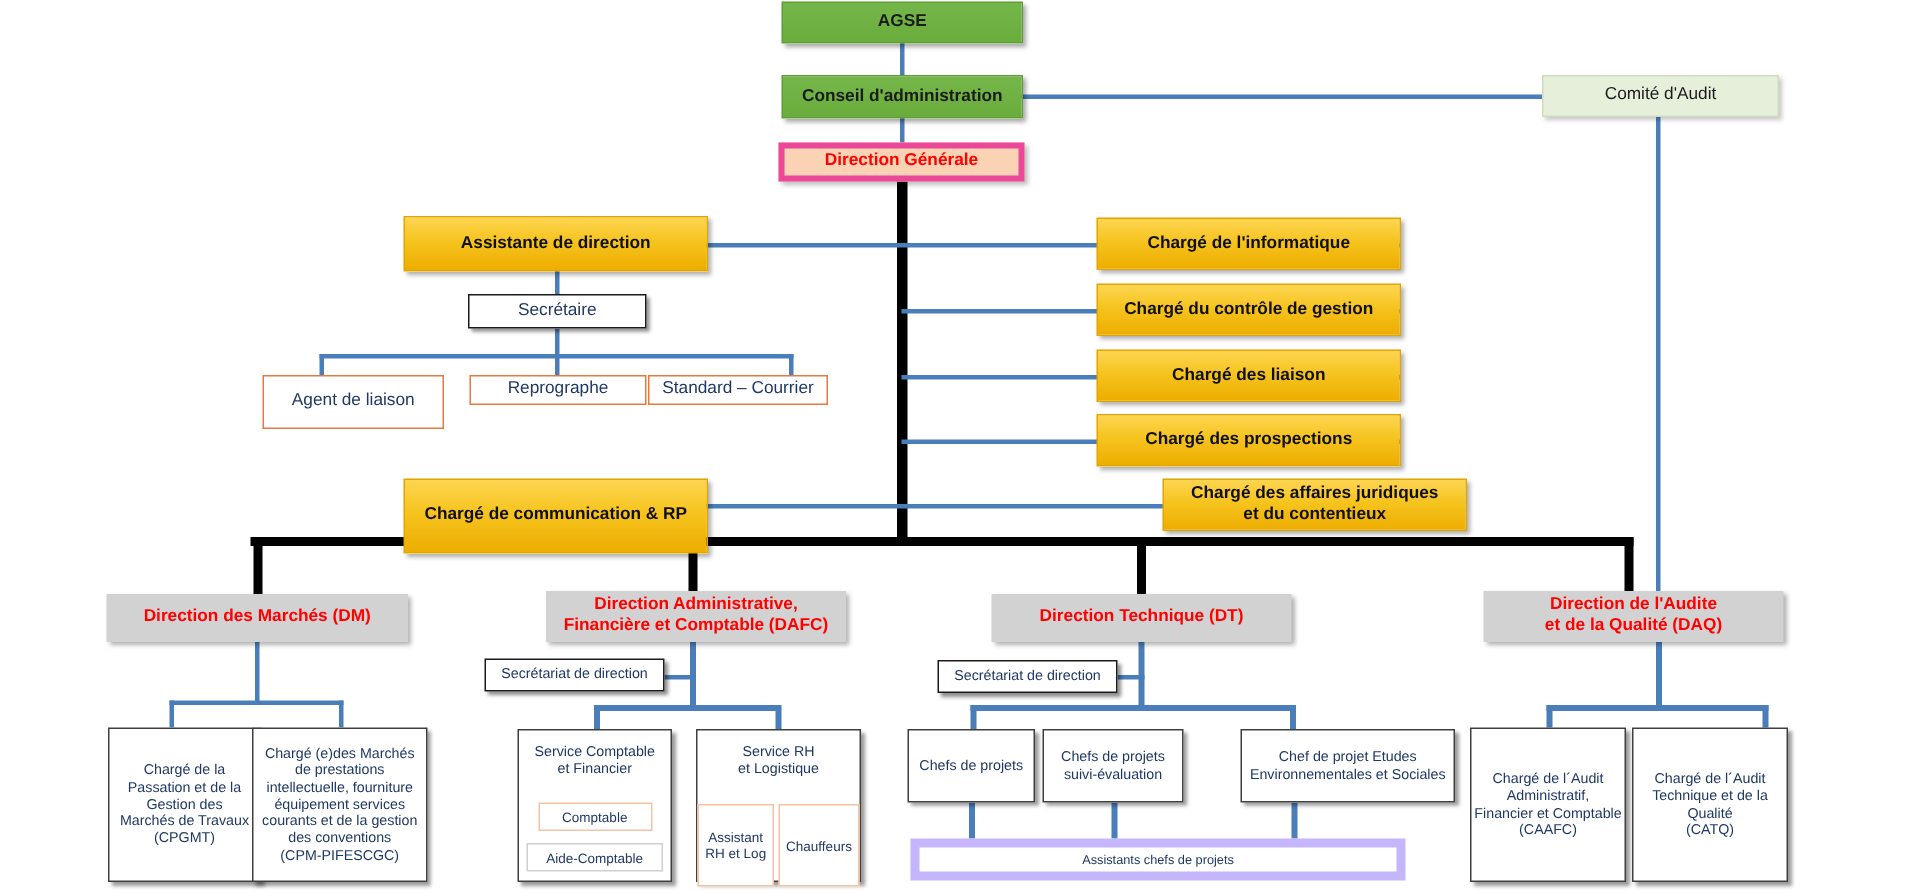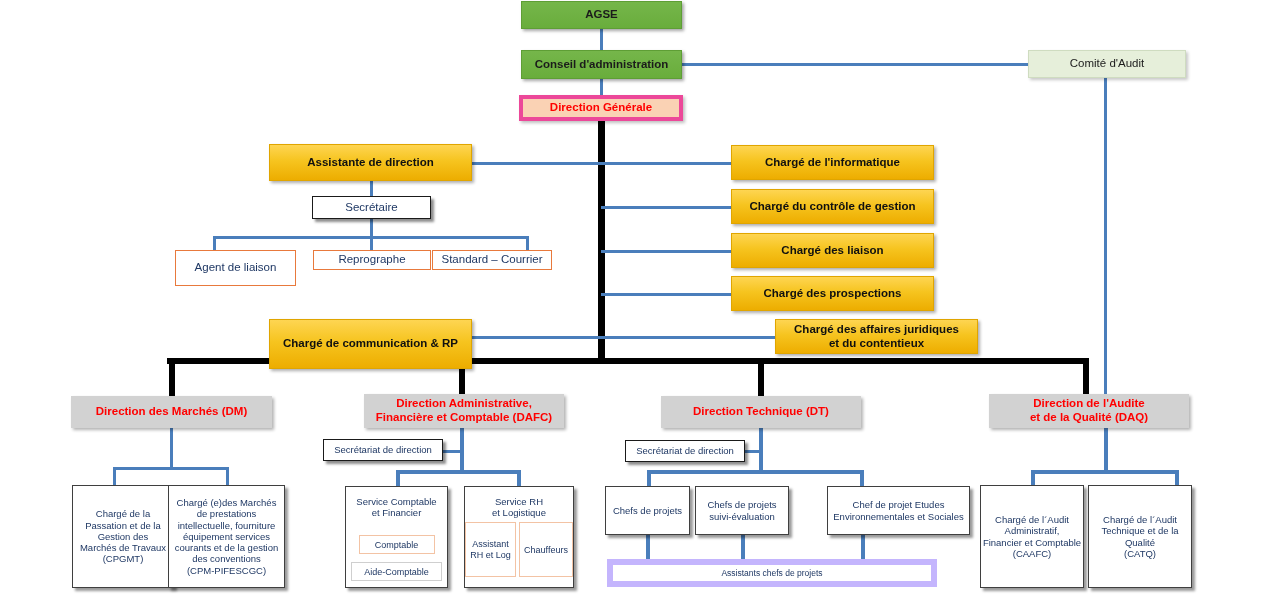--- a/index.html
+++ b/index.html
@@ -161,21 +161,21 @@
     <span class="softorange" style="display:flex;align-items:center;justify-content:center;
                  width:74px;height:17px;margin-top:17px;">Comptable</span>
     <span class="softgrey" style="display:flex;align-items:center;justify-content:center;
                  width:89px;height:17px;margin-top:8px;">Aide-Comptable</span>
   </div>
 
   <div class="node plainbox" style="left:464px;top:486px;width:110px;height:102px;flex-direction:column;
               justify-content:flex-start;padding-top:9px;">
     <span style="white-space:pre-line;display:block;">Service RH
 et Logistique</span>
-    <span style="display:flex;gap:3px;margin-top:4px;">
+    <span style="display:flex;gap:3px;margin-top:18px;">
       <span class="softorange" style="display:flex;align-items:center;justify-content:center;
                    width:49px;height:53px;white-space:pre-line;">Assistant
 RH et Log</span>
       <span class="softorange" style="display:flex;align-items:center;justify-content:center;
                    width:52px;height:53px;">Chauffeurs</span>
     </span>
   </div>
 
   <div class="node greybox" style="left:661px;top:396px;width:200px;height:32px;">Direction Technique (DT)</div>
 

